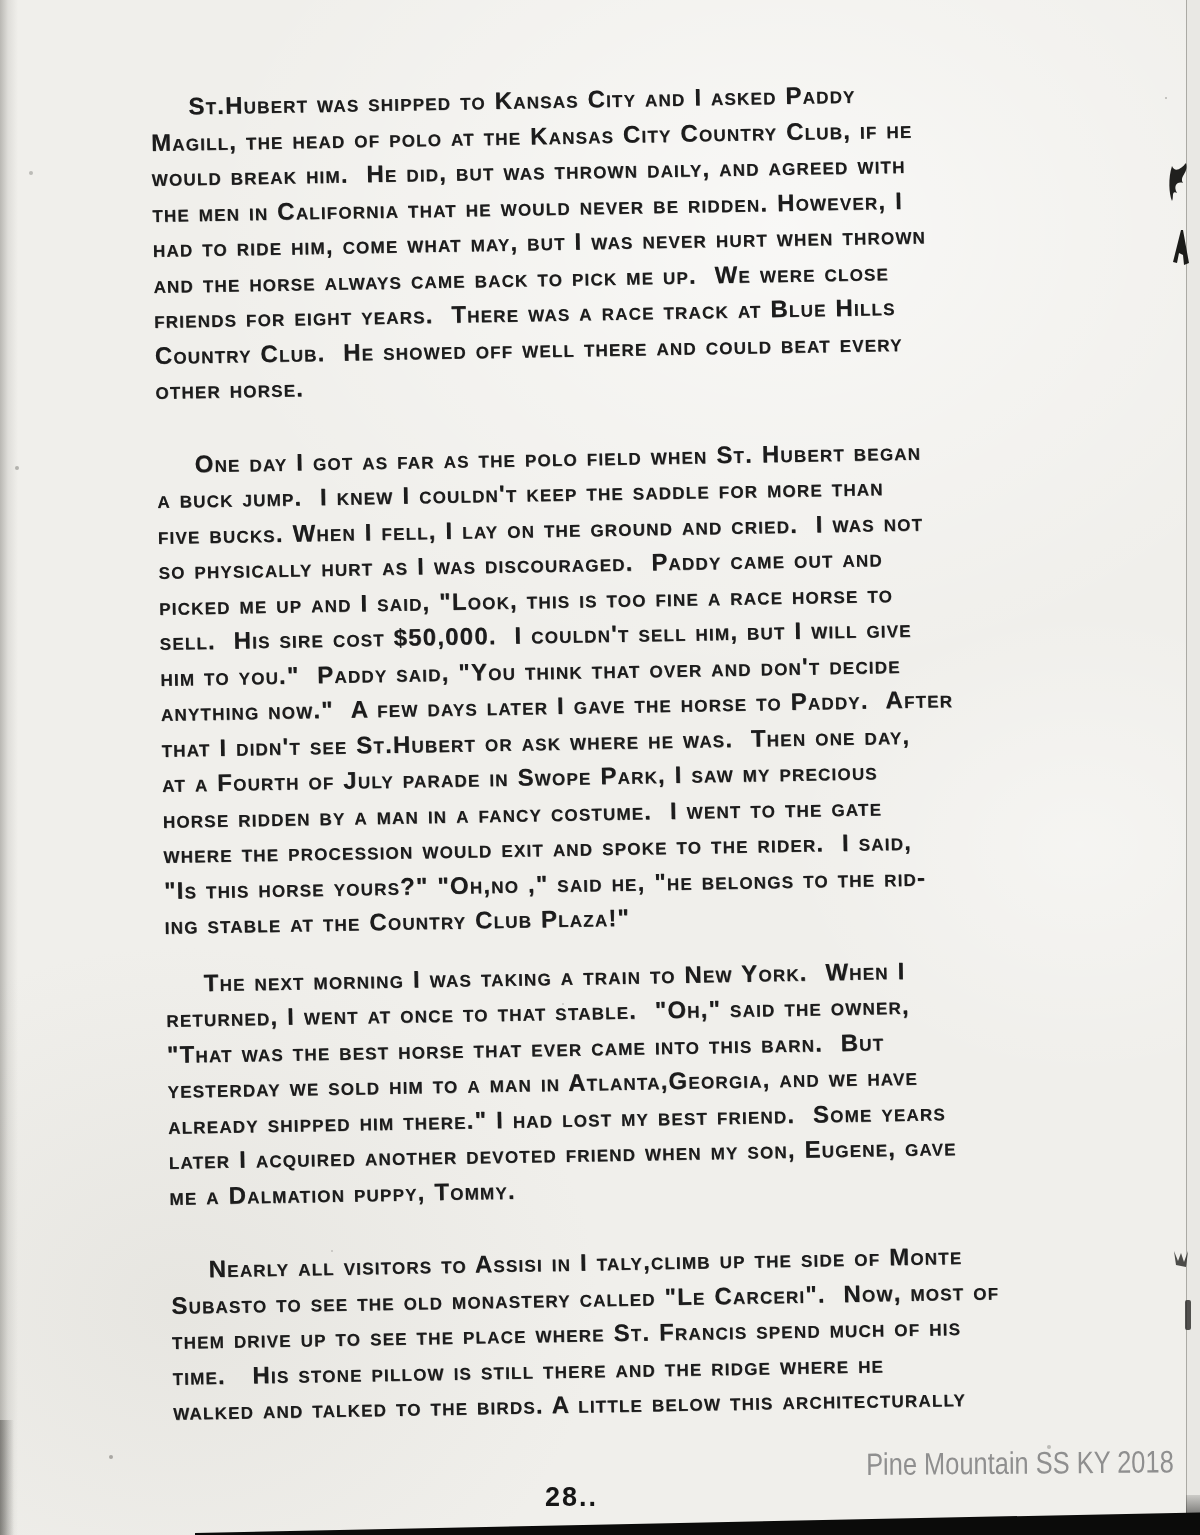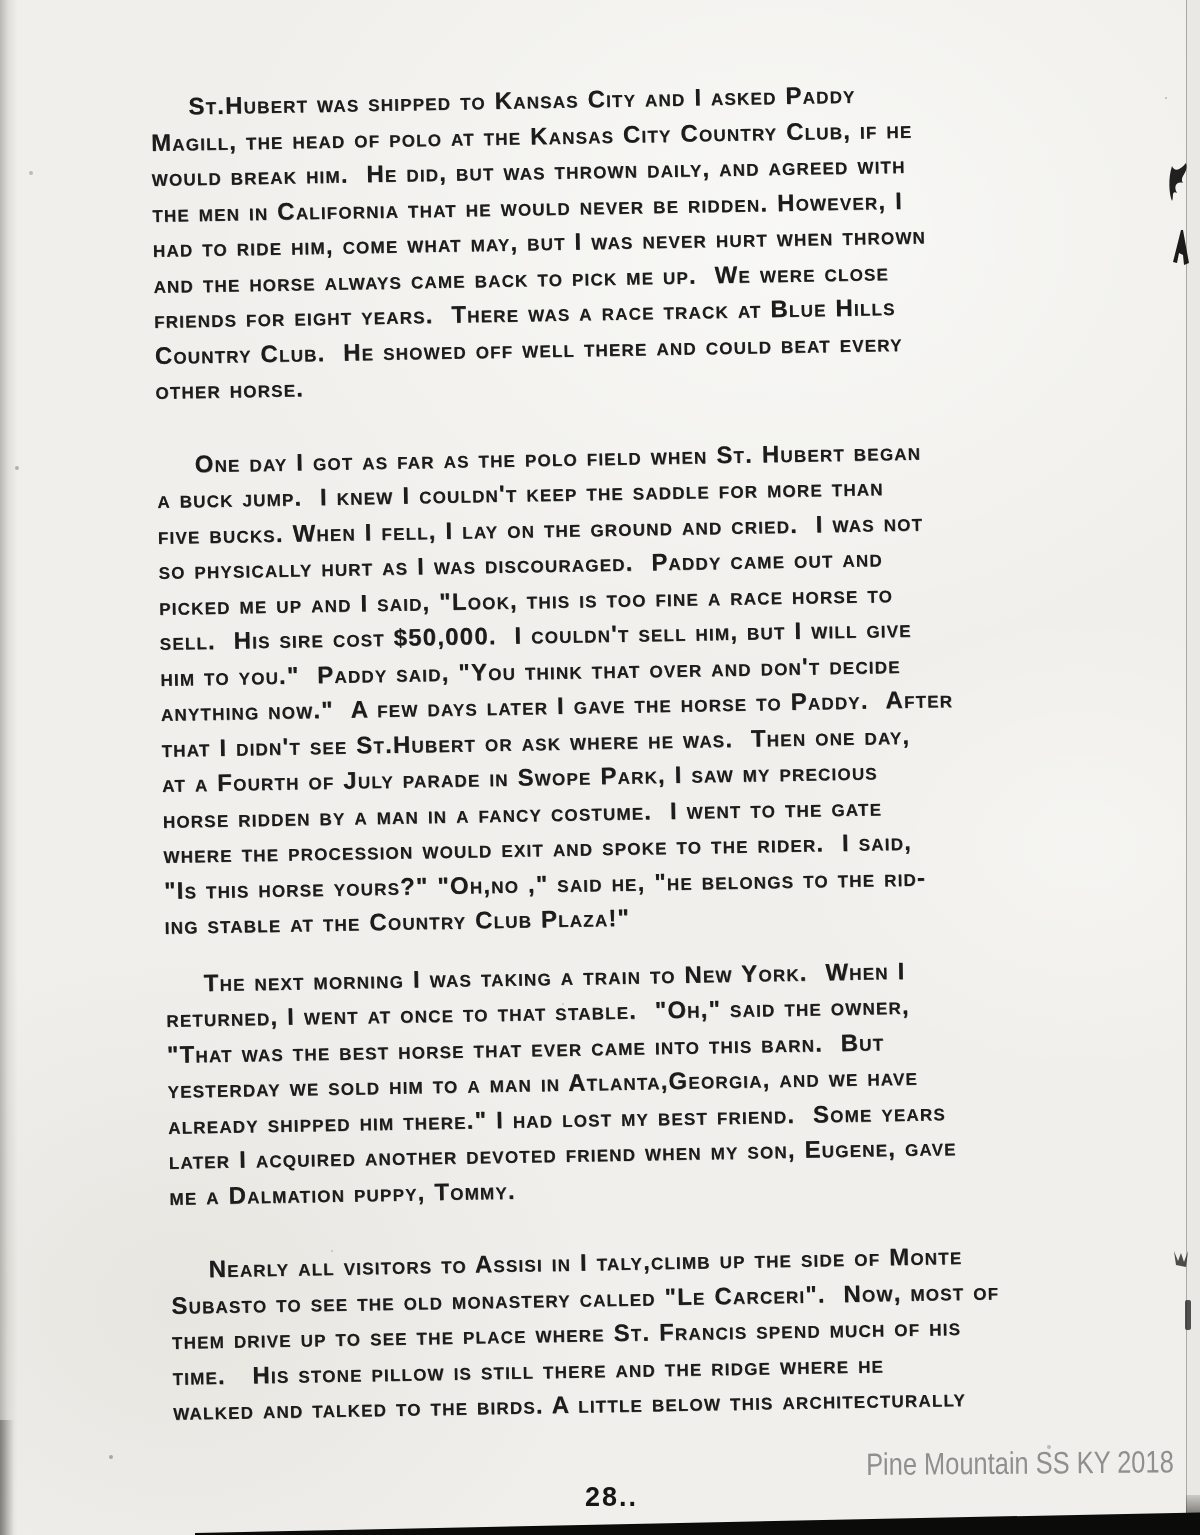--- a/index.html
+++ b/index.html
@@ -32,21 +32,21 @@
   .paragraph .line:first-child{text-indent:38px;}
   
   .watermark{
     position:absolute;left:866px;top:1447px;
     font-size:31px;font-weight:400;color:var(--wm,#8f8f8f);
     letter-spacing:0px;transform:scaleX(0.82) rotate(-0.4deg);transform-origin:left top;
     white-space:nowrap;
   }
   .page-number{
     position:absolute;left:545px;top:1482px;
-    font-size:27px;font-weight:700;letter-spacing:2px;color:#161616;margin-left:40px;
+    font-size:27px;font-weight:700;letter-spacing:2px;color:#161616;
   }
   
   .left-edge-shadow{
     position:absolute;left:0;top:0;bottom:0;width:18px;
     background:linear-gradient(to right, rgba(70,68,62,0.32), rgba(70,68,62,0.10) 45%, rgba(70,68,62,0) 100%);
   }
   .left-edge-bottom{
     position:absolute;left:0;top:1420px;bottom:0;width:14px;
     background:linear-gradient(to right, rgba(60,58,54,0.45), rgba(60,58,54,0) 100%);
   }

